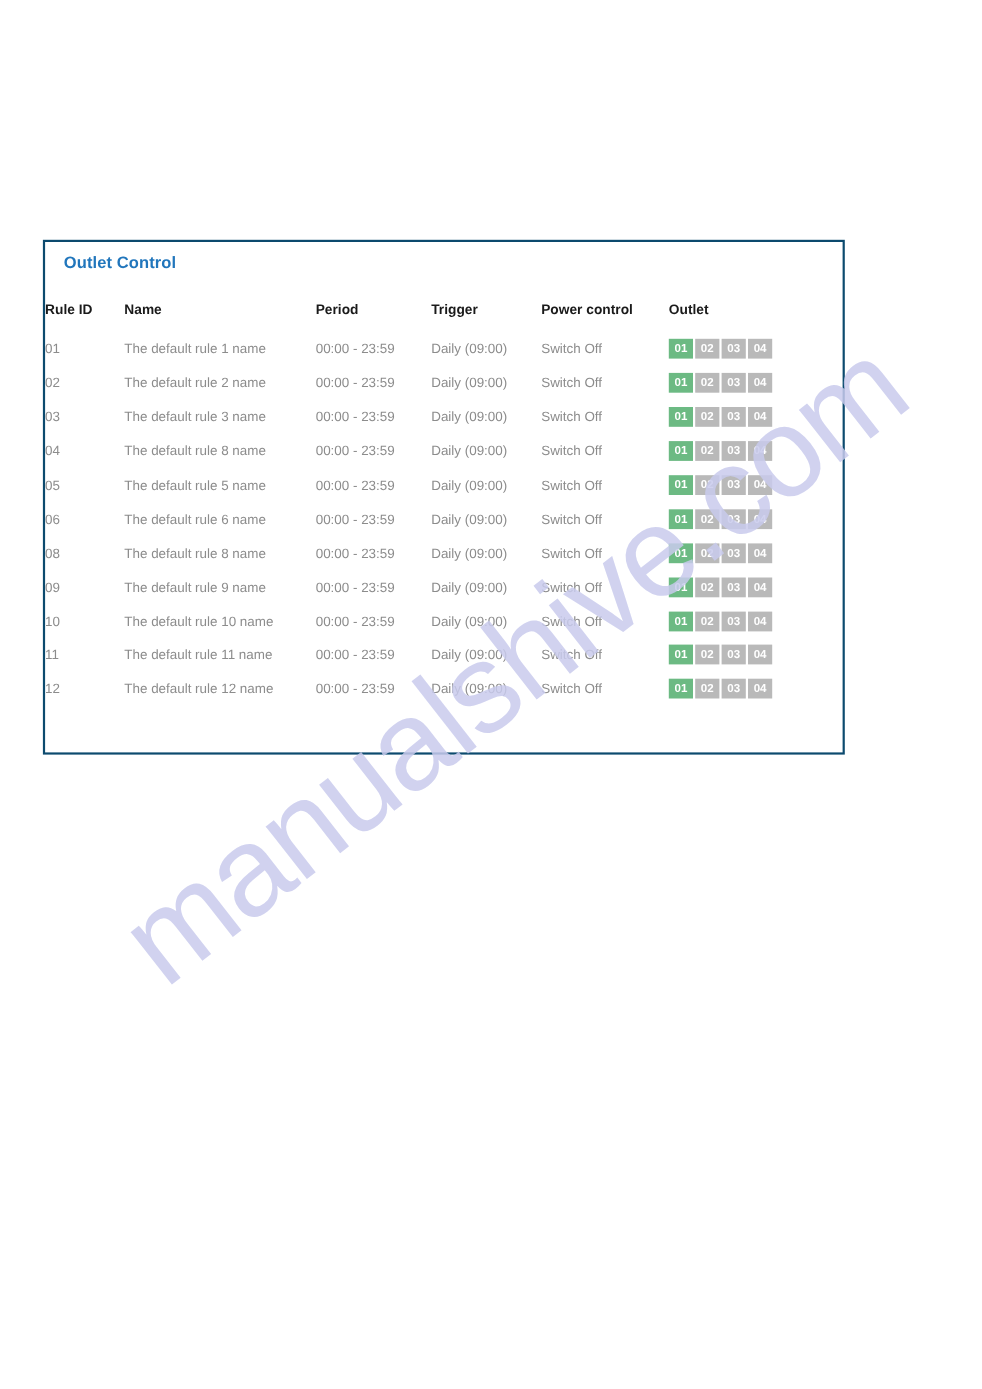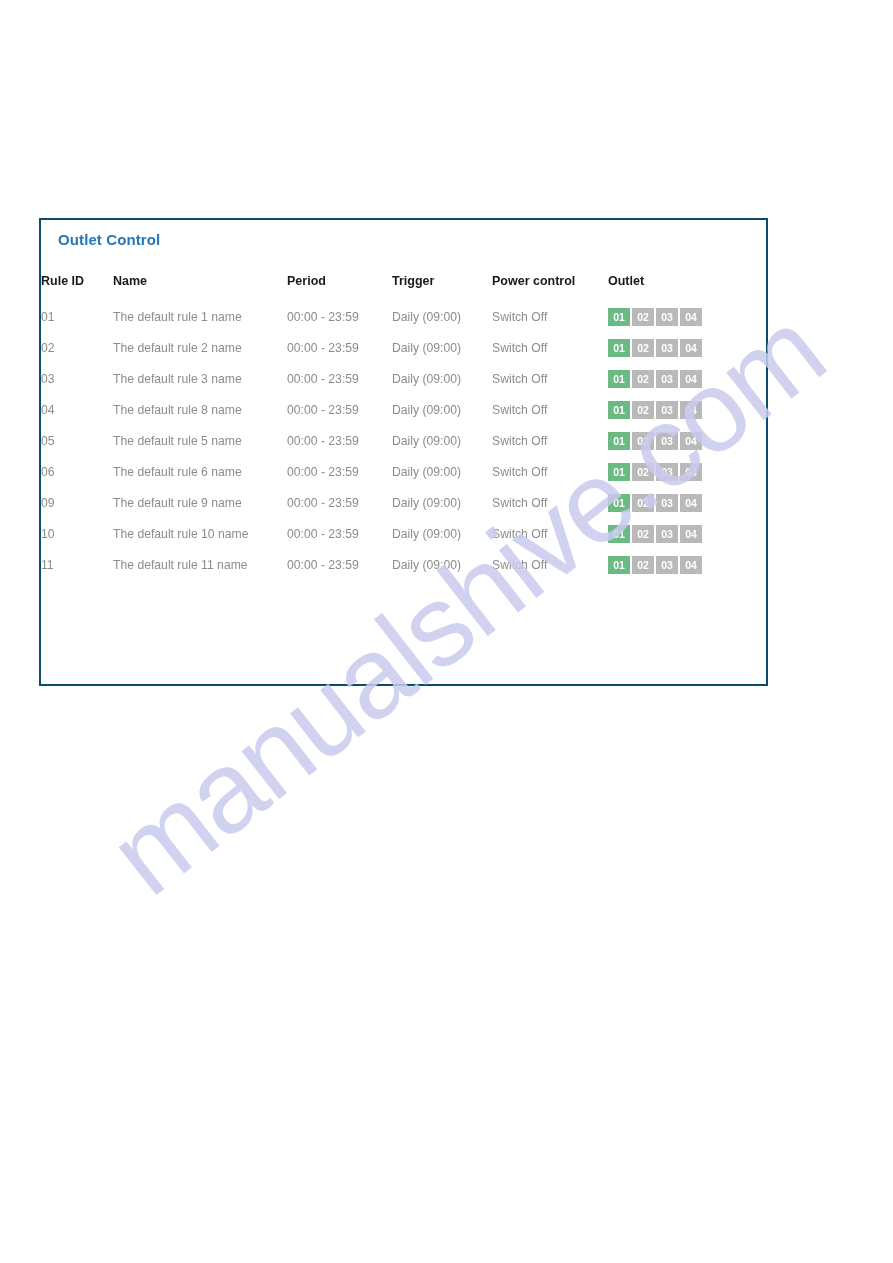--- a/index.html
+++ b/index.html
@@ -245,20 +245,35 @@
           <td class="t-outlet">
             <div class="outlet-group">
               <span class="outlet-badge on">01</span>
               <span class="outlet-badge off">02</span>
               <span class="outlet-badge off">03</span>
               <span class="outlet-badge off">04</span>
             </div>
           </td>
         </tr>
         <tr>
+          <td class="t-id">08</td>
+          <td class="t-name">The default rule 8 name</td>
+          <td class="t-period">00:00 - 23:59</td>
+          <td class="t-trig">Daily (09:00)</td>
+          <td class="t-power">Switch Off</td>
+          <td class="t-outlet">
+            <div class="outlet-group">
+              <span class="outlet-badge on">01</span>
+              <span class="outlet-badge off">02</span>
+              <span class="outlet-badge off">03</span>
+              <span class="outlet-badge off">04</span>
+            </div>
+          </td>
+        </tr>
+        <tr>
           <td class="t-id">09</td>
           <td class="t-name">The default rule 9 name</td>
           <td class="t-period">00:00 - 23:59</td>
           <td class="t-trig">Daily (09:00)</td>
           <td class="t-power">Switch Off</td>
           <td class="t-outlet">
             <div class="outlet-group">
               <span class="outlet-badge on">01</span>
               <span class="outlet-badge off">02</span>
               <span class="outlet-badge off">03</span>
@@ -289,16 +304,31 @@
           <td class="t-power">Switch Off</td>
           <td class="t-outlet">
             <div class="outlet-group">
               <span class="outlet-badge on">01</span>
               <span class="outlet-badge off">02</span>
               <span class="outlet-badge off">03</span>
               <span class="outlet-badge off">04</span>
             </div>
           </td>
         </tr>
+        <tr>
+          <td class="t-id">12</td>
+          <td class="t-name">The default rule 12 name</td>
+          <td class="t-period">00:00 - 23:59</td>
+          <td class="t-trig">Daily (09:00)</td>
+          <td class="t-power">Switch Off</td>
+          <td class="t-outlet">
+            <div class="outlet-group">
+              <span class="outlet-badge on">01</span>
+              <span class="outlet-badge off">02</span>
+              <span class="outlet-badge off">03</span>
+              <span class="outlet-badge off">04</span>
+            </div>
+          </td>
+        </tr>
       </tbody>
   </table>
 
 </div>
 
 </body></html>

